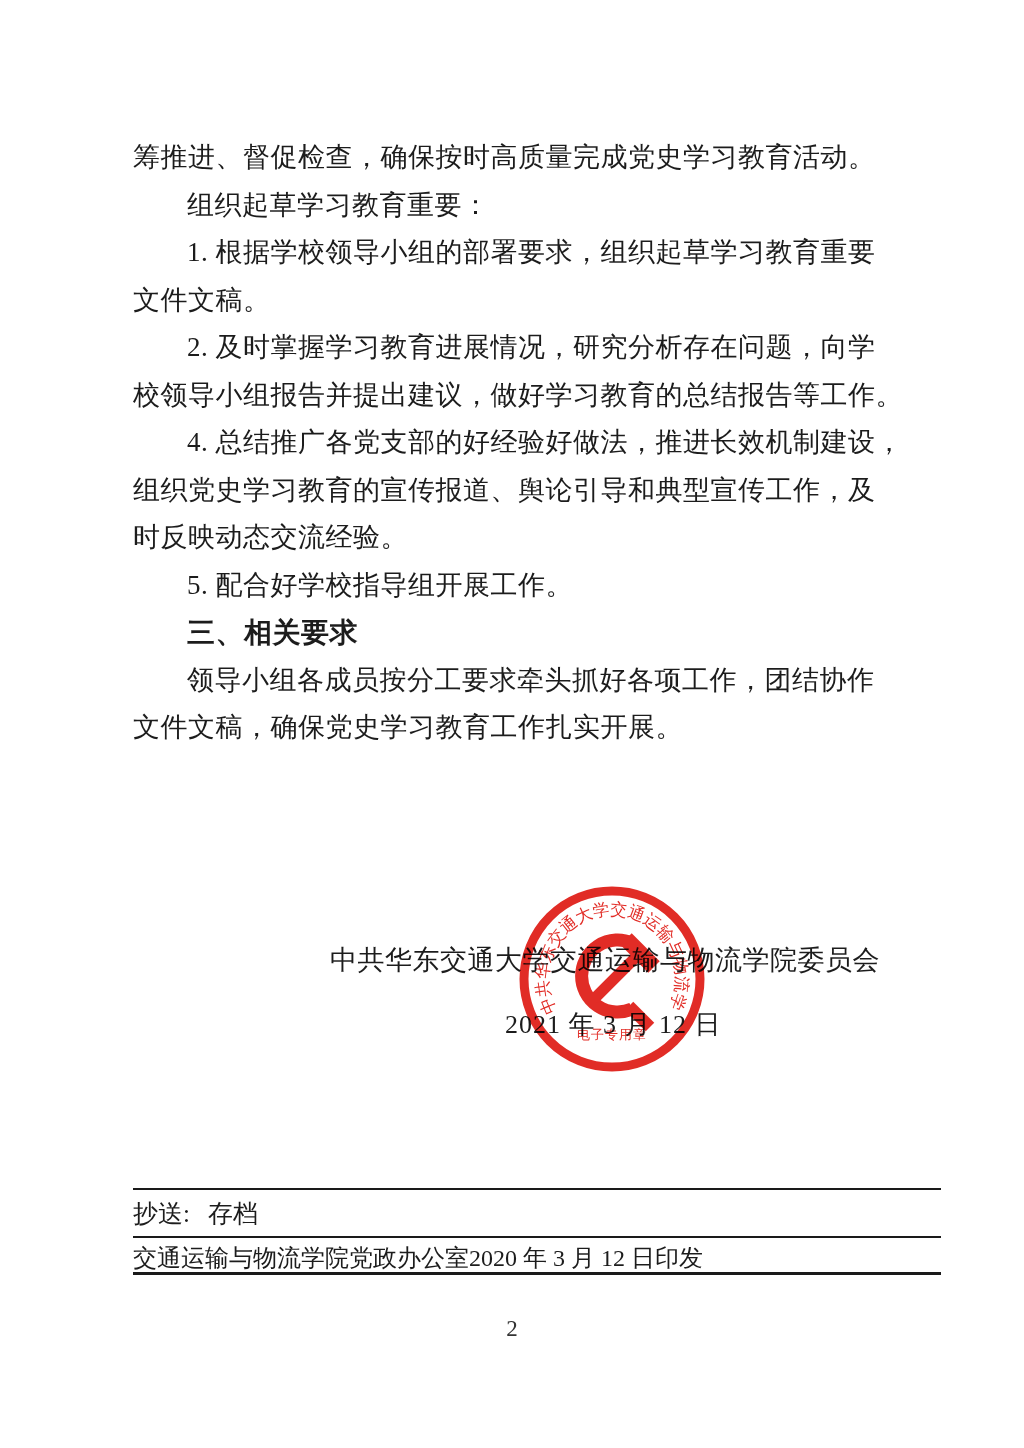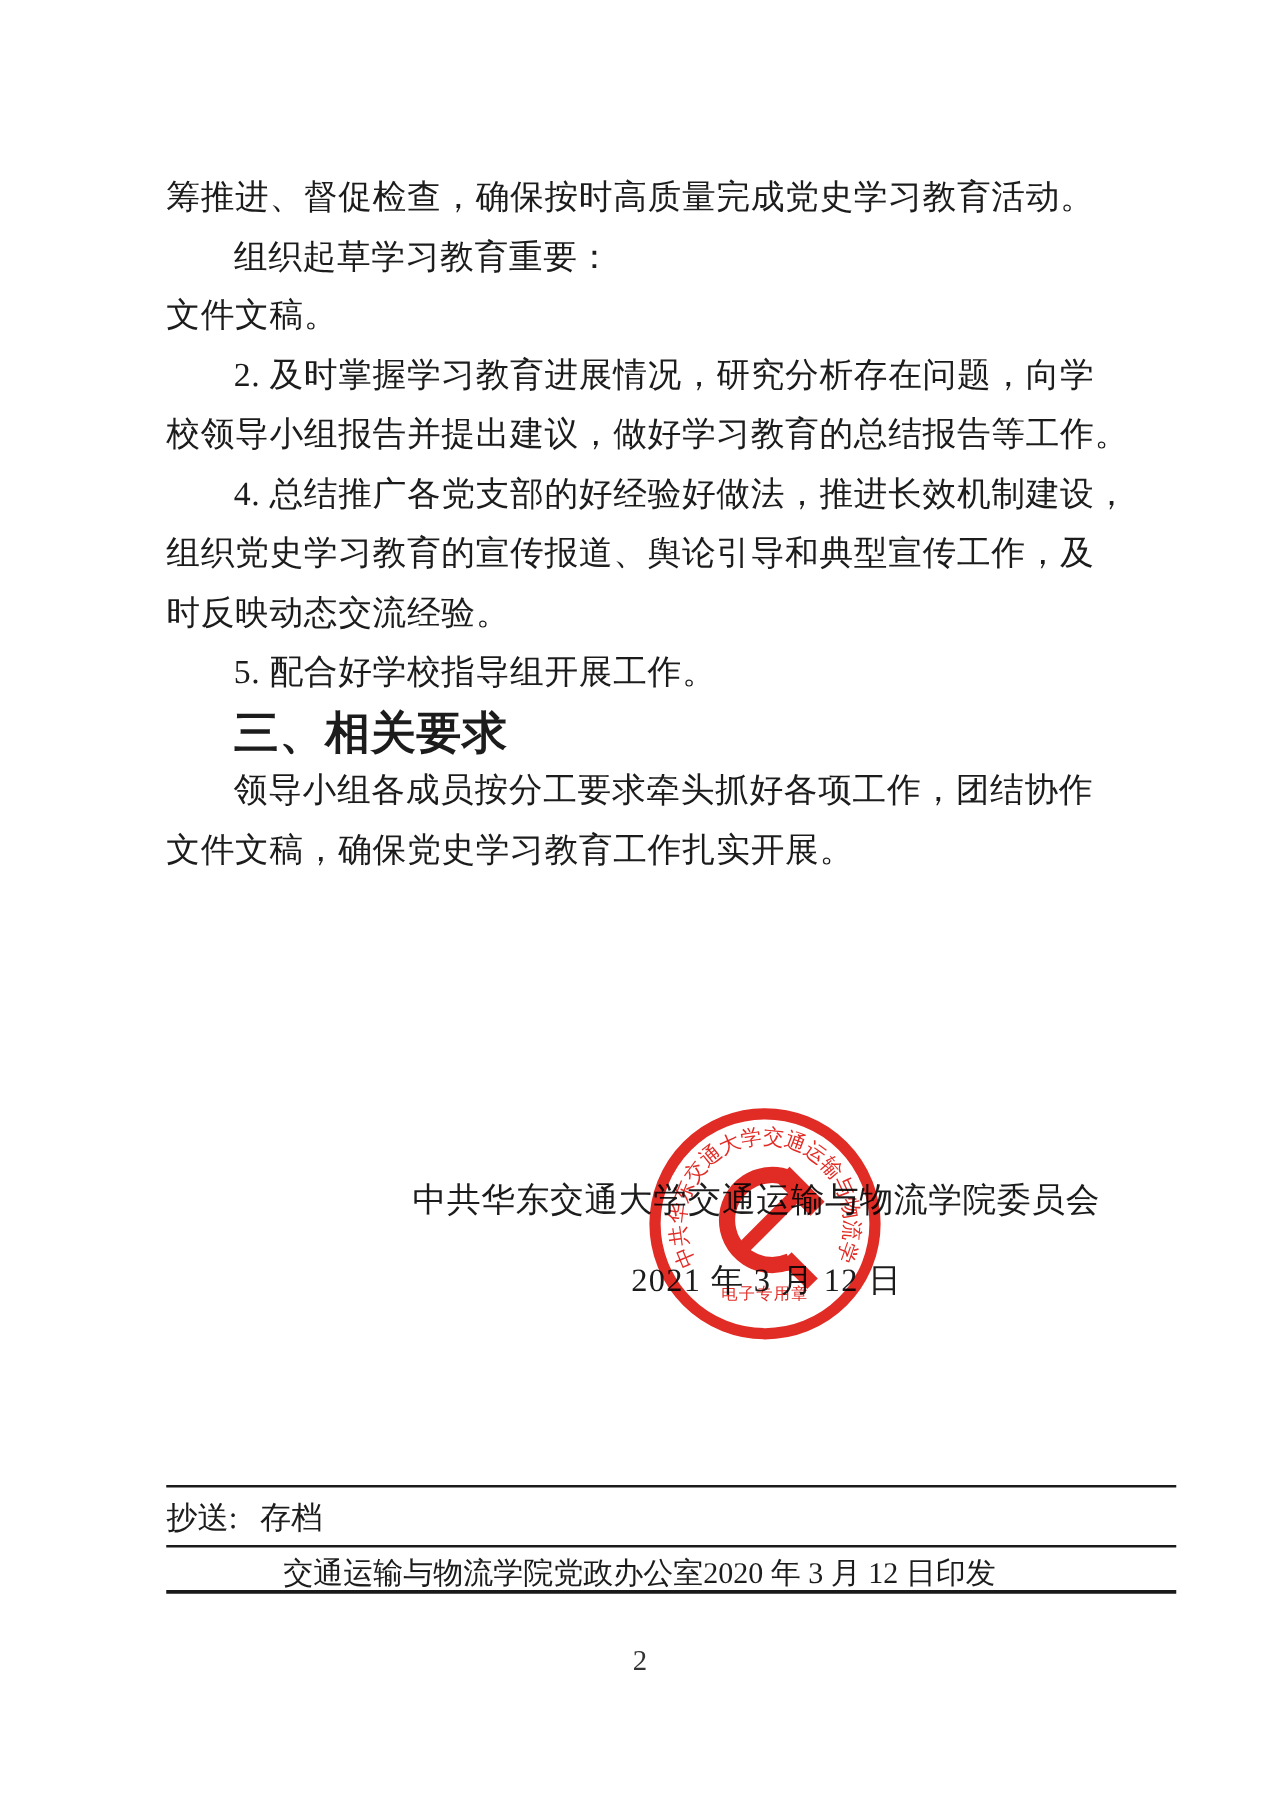--- a/index.html
+++ b/index.html
@@ -29,21 +29,21 @@
     height: 47.5px;
     white-space: nowrap;
     letter-spacing: 0.5px;
   }
   .body-text .line.indent {
     padding-left: 54px;
   }
   .body-text .line.bold {
     font-family: "Liberation Sans", sans-serif;
     font-weight: bold;
-    font-size: 36px;
+    font-size: 28px;
   }
   .sig-committee {
     position: absolute;
     left: 330px;
     top: 942px;
     font-size: 27px;
     letter-spacing: 0.5px;
     white-space: nowrap;
     z-index: 2;
   }
@@ -83,21 +83,21 @@
     font-size: 25px;
     white-space: nowrap;
   }
   .cc-row .cc-value { margin-left: 18px; }
   .issuer-row {
     position: absolute;
     left: 133px;
     top: 1242px;
     width: 757px;
     display: flex;
-    justify-content: center;
+    justify-content: flex-start;
     font-size: 24px;
     white-space: nowrap;
   }
   .page-number {
     position: absolute;
     left: 0;
     top: 1316px;
     width: 100%;
     text-align: center;
     font-size: 23px;
@@ -105,20 +105,21 @@
   }
 </style>
 </head>
 <body>
 
 <div class="page">
 
   <div class="body-text" id="bodyLines">
       <div class="line">筹推进、督促检查，确保按时高质量完成党史学习教育活动。</div>
       <div class="line indent">组织起草学习教育重要：</div>
+      <div class="line indent">1. 根据学校领导小组的部署要求，组织起草学习教育重要</div>
       <div class="line">文件文稿。</div>
       <div class="line indent">2. 及时掌握学习教育进展情况，研究分析存在问题，向学</div>
       <div class="line">校领导小组报告并提出建议，做好学习教育的总结报告等工作。</div>
       <div class="line indent">4. 总结推广各党支部的好经验好做法，推进长效机制建设，</div>
       <div class="line">组织党史学习教育的宣传报道、舆论引导和典型宣传工作，及</div>
       <div class="line">时反映动态交流经验。</div>
       <div class="line indent">5. 配合好学校指导组开展工作。</div>
       <div class="line indent bold">三、相关要求</div>
       <div class="line indent">领导小组各成员按分工要求牵头抓好各项工作，团结协作</div>
       <div class="line">文件文稿，确保党史学习教育工作扎实开展。</div>

